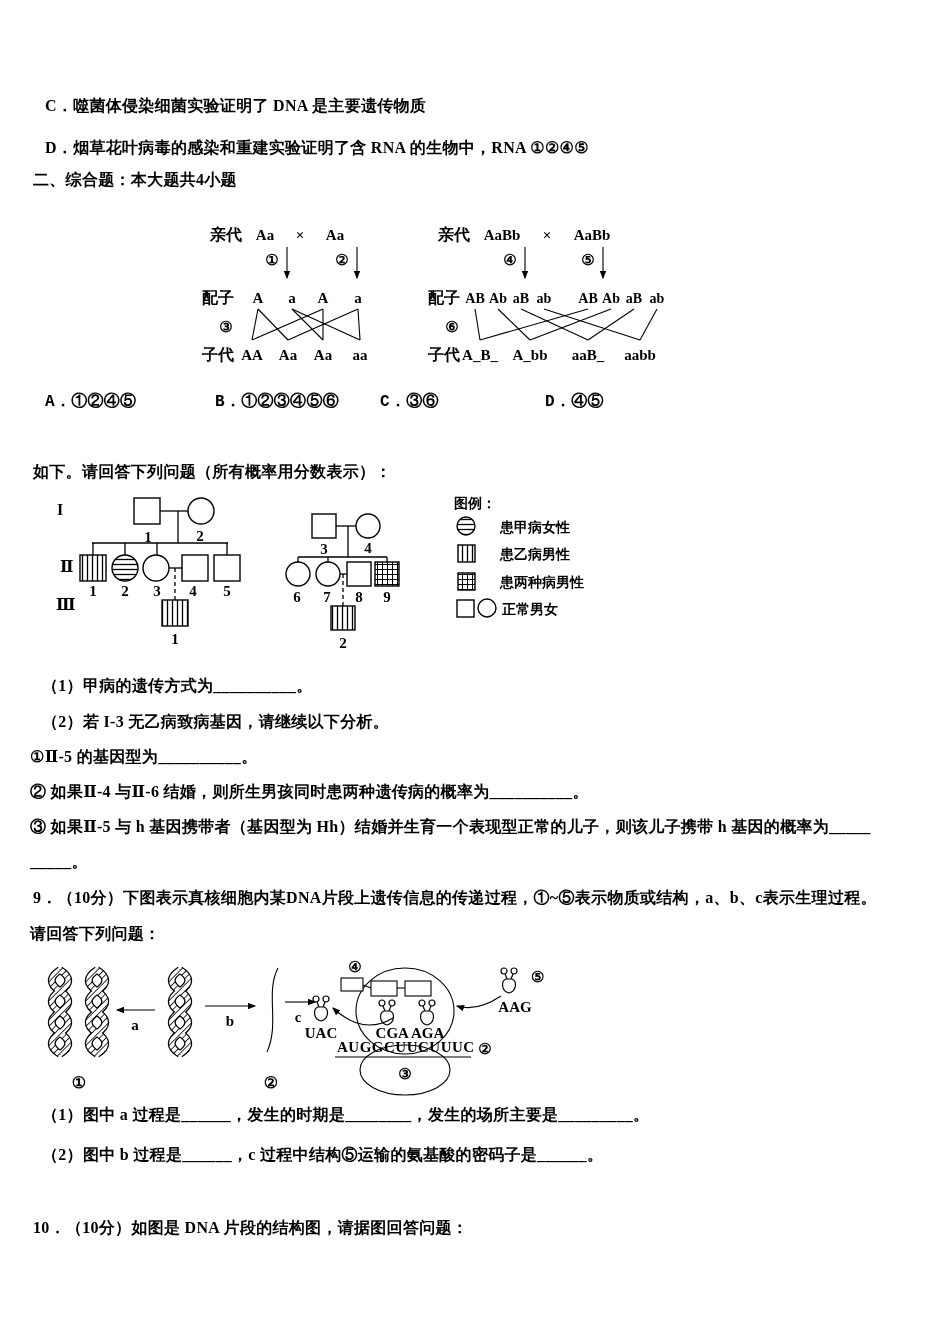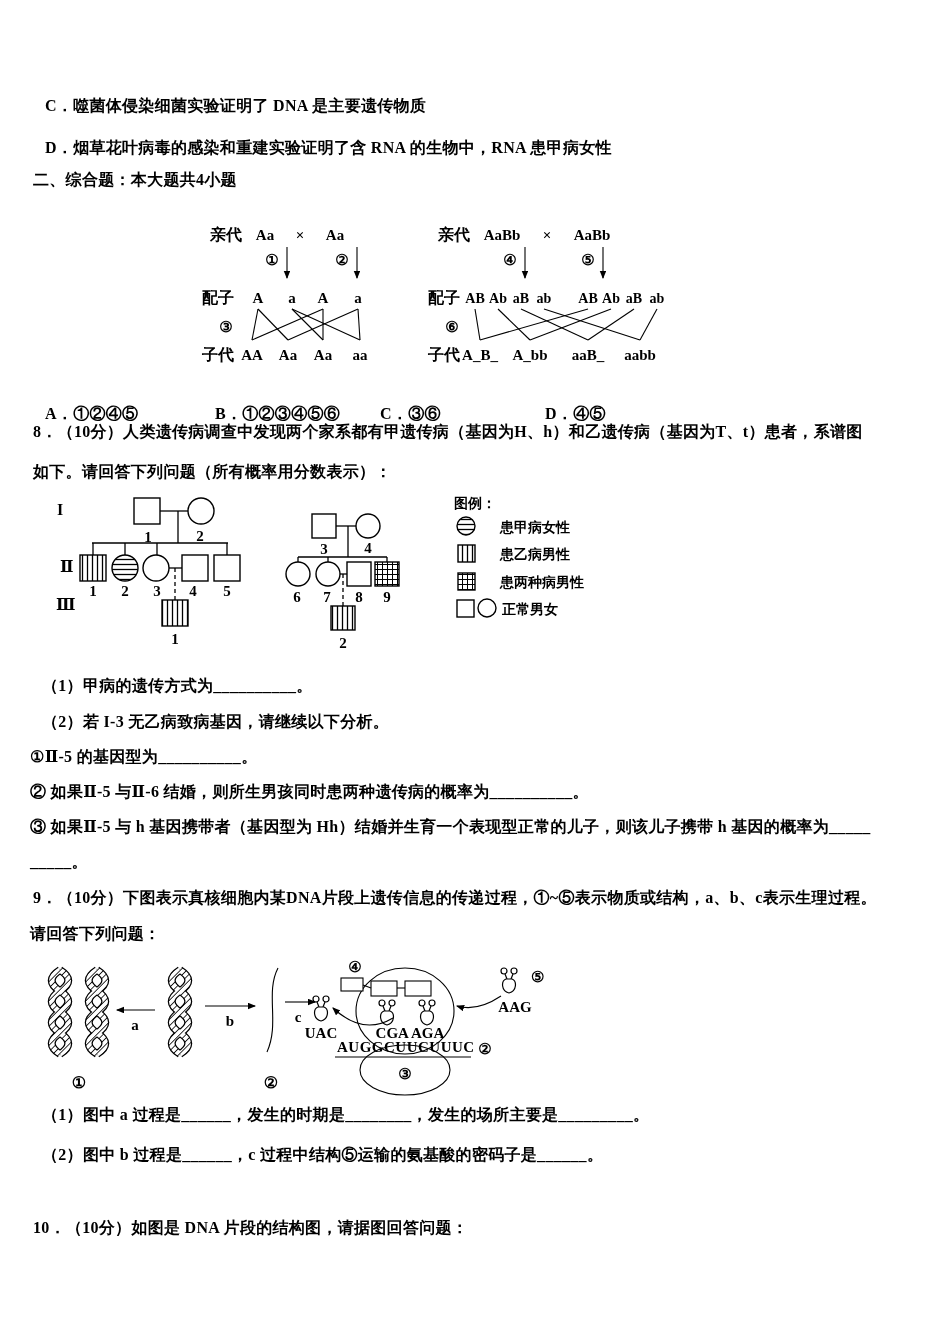--- a/index.html
+++ b/index.html
@@ -2,37 +2,37 @@
 <html><head>
 <meta charset="utf-8">
 <style>
   html,body { margin:0; padding:0; background:#fff; }
   .page {
     position:relative; width:950px; height:1344px; background:#ffffff;
     font-family:"Liberation Serif","DejaVu Serif",serif;
     font-weight:bold; color:#000; overflow:hidden;
   }
   .t { position:absolute; font-size:16px; line-height:1.3; white-space:pre; letter-spacing:0.3px; }
-  .opt { position:absolute; top:16px; font-size:16px; white-space:pre; }
+  .opt { position:absolute; top:4px; font-size:16px; white-space:pre;font-family:Liberation Mono, monospace; }
   svg.abs { position:absolute; }
   svg text {
     font-family:"Liberation Serif","DejaVu Serif",serif;
     font-weight:bold; fill:#000;
   }
   .ln { stroke:#000; stroke-width:1.3; fill:none; }
   .lnthin { stroke:#000; stroke-width:1.1; fill:none; }
   .sym { stroke:#000; stroke-width:1.4; }
 </style>
 </head>
 <body>
 
 <div class="page">
 
   <div class="t" style="left:45px;top:96px">C．噬菌体侵染细菌实验证明了 DNA 是主要遗传物质</div>
-  <div class="t" style="left:45px;top:138px">D．烟草花叶病毒的感染和重建实验证明了含 RNA 的生物中，RNA 患甲病女性</div>
+  <div class="t" style="left:45px;top:138px">D．烟草花叶病毒的感染和重建实验证明了含 RNA 的生物中，RNA ①②④⑤</div>
   <div class="t" style="left:33px;top:170px">二、综合题：本大题共4小题</div>
 
   <svg class="abs" style="left:180px;top:222px" width="700" height="152" viewBox="0 0 700 152">
     <defs>
       <marker id="ah1" markerWidth="9" markerHeight="8" refX="6.5" refY="3" orient="auto">
         <path d="M0,0 L7.5,3 L0,6 Z" fill="#000"></path>
       </marker>
     </defs>
 
     <text x="30" y="18" font-size="16">亲代</text>
@@ -100,21 +100,20 @@
     <text x="460" y="138" font-size="15" text-anchor="middle">aabb</text>
   </svg>
 
   <div class="t" style="left:0;top:388px;width:950px;height:22px">
     <span class="opt" style="left:45px">A．①②④⑤</span>
     <span class="opt" style="left:215px">B．①②③④⑤⑥</span>
     <span class="opt" style="left:380px">C．③⑥</span>
     <span class="opt" style="left:545px">D．④⑤</span>
   </div>
 
-  <div class="t" style="left:33px;top:422px">8．（10分）人类遗传病调查中发现两个家系都有甲遗传病（基因为H、h）和乙遗传病（基因为T、t）患者，系谱图</div>
   <div class="t" style="left:33px;top:462px">如下。请回答下列问题（所有概率用分数表示）：</div>
 
   <svg class="abs" style="left:30px;top:492px" width="720" height="160" viewBox="0 0 720 160">
     <defs>
       <pattern id="vs" width="5" height="5" patternUnits="userSpaceOnUse">
         <rect width="5" height="5" fill="#fff"></rect>
           <line x1="2.5" y1="0" x2="2.5" y2="5" stroke="#000" stroke-width="1.3"></line>
       </pattern>
       <pattern id="hs" width="5" height="5" patternUnits="userSpaceOnUse">
         <rect width="5" height="5" fill="#fff"></rect>
@@ -193,21 +192,21 @@
       <text x="470" y="95" font-size="14">患两种病男性</text>
       <rect class="sym" x="427" y="108" width="17" height="17" fill="#fff"></rect>
       <circle class="sym" cx="457" cy="116" r="9" fill="#fff"></circle>
       <text x="472" y="122" font-size="14">正常男女</text>
     </g>
   </svg>
 
   <div class="t" style="left:42px;top:676px">（1）甲病的遗传方式为__________。</div>
   <div class="t" style="left:42px;top:712px">（2）若 I-3 无乙病致病基因，请继续以下分析。</div>
   <div class="t" style="left:30px;top:747px">①Ⅱ-5 的基因型为__________。</div>
-  <div class="t" style="left:30px;top:782px">② 如果Ⅱ-5 与Ⅱ-6 结婚，则所生男孩同时患两种遗传病的概率为__________。</div>
+  <div class="t" style="left:30px;top:782px">② 如果Ⅱ-4 与Ⅱ-6 结婚，则所生男孩同时患两种遗传病的概率为__________。</div>
   <div class="t" style="left:30px;top:817px">③ 如果Ⅱ-5 与 h 基因携带者（基因型为 Hh）结婚并生育一个表现型正常的儿子，则该儿子携带 h 基因的概率为_____</div>
   <div class="t" style="left:30px;top:852px">_____。</div>
 
   <div class="t" style="left:33px;top:888px">9．（10分）下图表示真核细胞内某DNA片段上遗传信息的传递过程，①~⑤表示物质或结构，a、b、c表示生理过程。</div>
   <div class="t" style="left:30px;top:924px">请回答下列问题：</div>
 
   <svg class="abs" style="left:15px;top:948px" width="560" height="152" viewBox="0 0 560 152">
     <defs>
       <pattern id="hx" width="4.5" height="4.5" patternUnits="userSpaceOnUse" patternTransform="rotate(45)">
         <rect width="4.5" height="4.5" fill="#fff"></rect>

